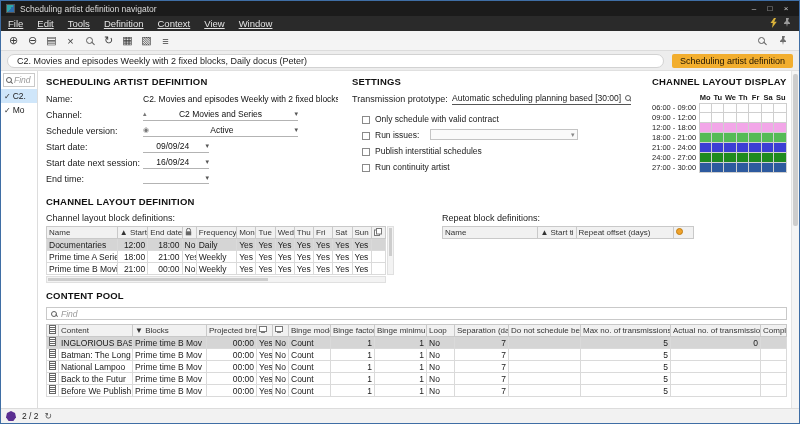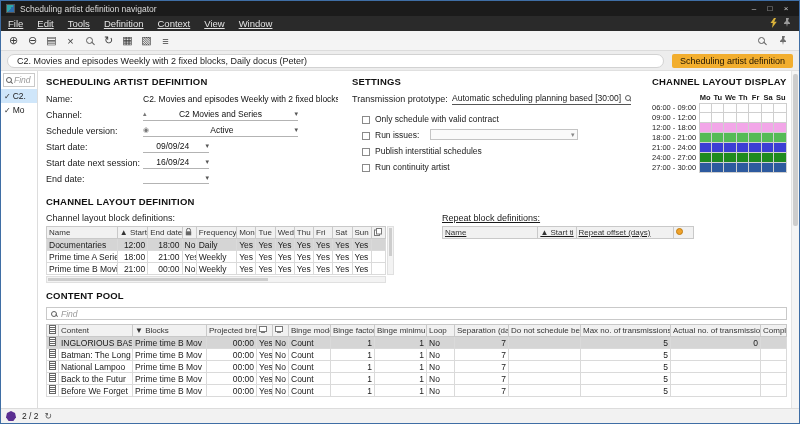--- a/index.html
+++ b/index.html
@@ -84,21 +84,21 @@
   .lg-day { width:13px; text-align:center; line-height:10px; }
   .lg-cell { width:13px; height:10px; border-right:1px solid #cfcfcf; border-bottom:1px solid #cfcfcf; background:#fff; }
   .lg-row .lg-cell:nth-child(2) { border-left:1px solid #cfcfcf; }
   .lg-first .lg-cell { border-top:1px solid #cfcfcf; }
 
   
   .layoutdef { margin-top:7px; }
   .tables-row { display:flex; }
   .sublabel { font-size:9px; color:#222; margin-bottom:3px; }
   .blocks-wrap { width:378px; flex:0 0 auto; }
-  .repeat-wrap { flex:1; padding-left:18px; min-width:0;text-decoration:underline; }
+  .repeat-wrap { flex:1; padding-left:18px; min-width:0; }
   .table-with-scroll { display:flex; }
 
   table.grid-table { border-collapse:collapse; table-layout:fixed; font-size:8.5px; }
   .grid-table th, .grid-table td { border:1px solid #dadada; padding:0 2px; height:12px; white-space:nowrap; overflow:hidden; text-align:left; font-weight:normal; }
   .grid-table th { background:#f1f1f1; border-color:#c9c9c9; color:#333; font-size:8px; }
   .grid-table tr.sel td { background:#d5d5d5; }
 
   .blocks { width:340px; }
   .blocks .c-name{width:70px} .blocks .c-start{width:30px;text-align:right}
   .blocks .c-end{width:34px;text-align:right} .blocks .c-lock{width:14px}
@@ -251,21 +251,21 @@
             </span>
           </div>
           <div class="frow">
             <span class="flabel">Start date next session:</span>
             <span class="fctrl w66">
               <span class="ctl-text">16/09/24</span>
               <span class="chev">▾</span>
             </span>
           </div>
           <div class="frow">
-            <span class="flabel">End date:</span>
+            <span class="flabel">End time:</span>
             <span class="fctrl w66">
               <span class="ctl-text"></span>
               <span class="chev">▾</span>
             </span>
           </div>
         </section>
 
         <section class="settings">
           <h2>SETTINGS</h2>
           <div class="frow">
@@ -615,21 +615,21 @@
                 <td class="p-act"></td>
                 <td class="p-compl"></td>
               </tr>
               <tr>
                 <td class="p-ico"><svg width="7" height="9" viewBox="0 0 7 9">
                     <rect x="0.5" y="0.5" width="6" height="8" fill="#fff" stroke="#666"></rect>
                     <line x1="0.5" y1="2.5" x2="6.5" y2="2.5" stroke="#666"></line>
                     <line x1="0.5" y1="4.5" x2="6.5" y2="4.5" stroke="#666"></line>
                     <line x1="0.5" y1="6.5" x2="6.5" y2="6.5" stroke="#666"></line>
                   </svg></td>
-                <td class="p-content">Before We Forget</td>
+                <td class="p-content">Before We Publish</td>
                 <td class="p-blocks">Prime time B Mov</td>
                 <td class="p-break">00:00</td>
                 <td class="p-f1">Yes</td>
                 <td class="p-f2">No</td>
                 <td class="p-bmode">Count</td>
                 <td class="p-bfactor">1</td>
                 <td class="p-bmin">1</td>
                 <td class="p-loop">No</td>
                 <td class="p-sep">7</td>
                 <td class="p-dnsb"></td>

